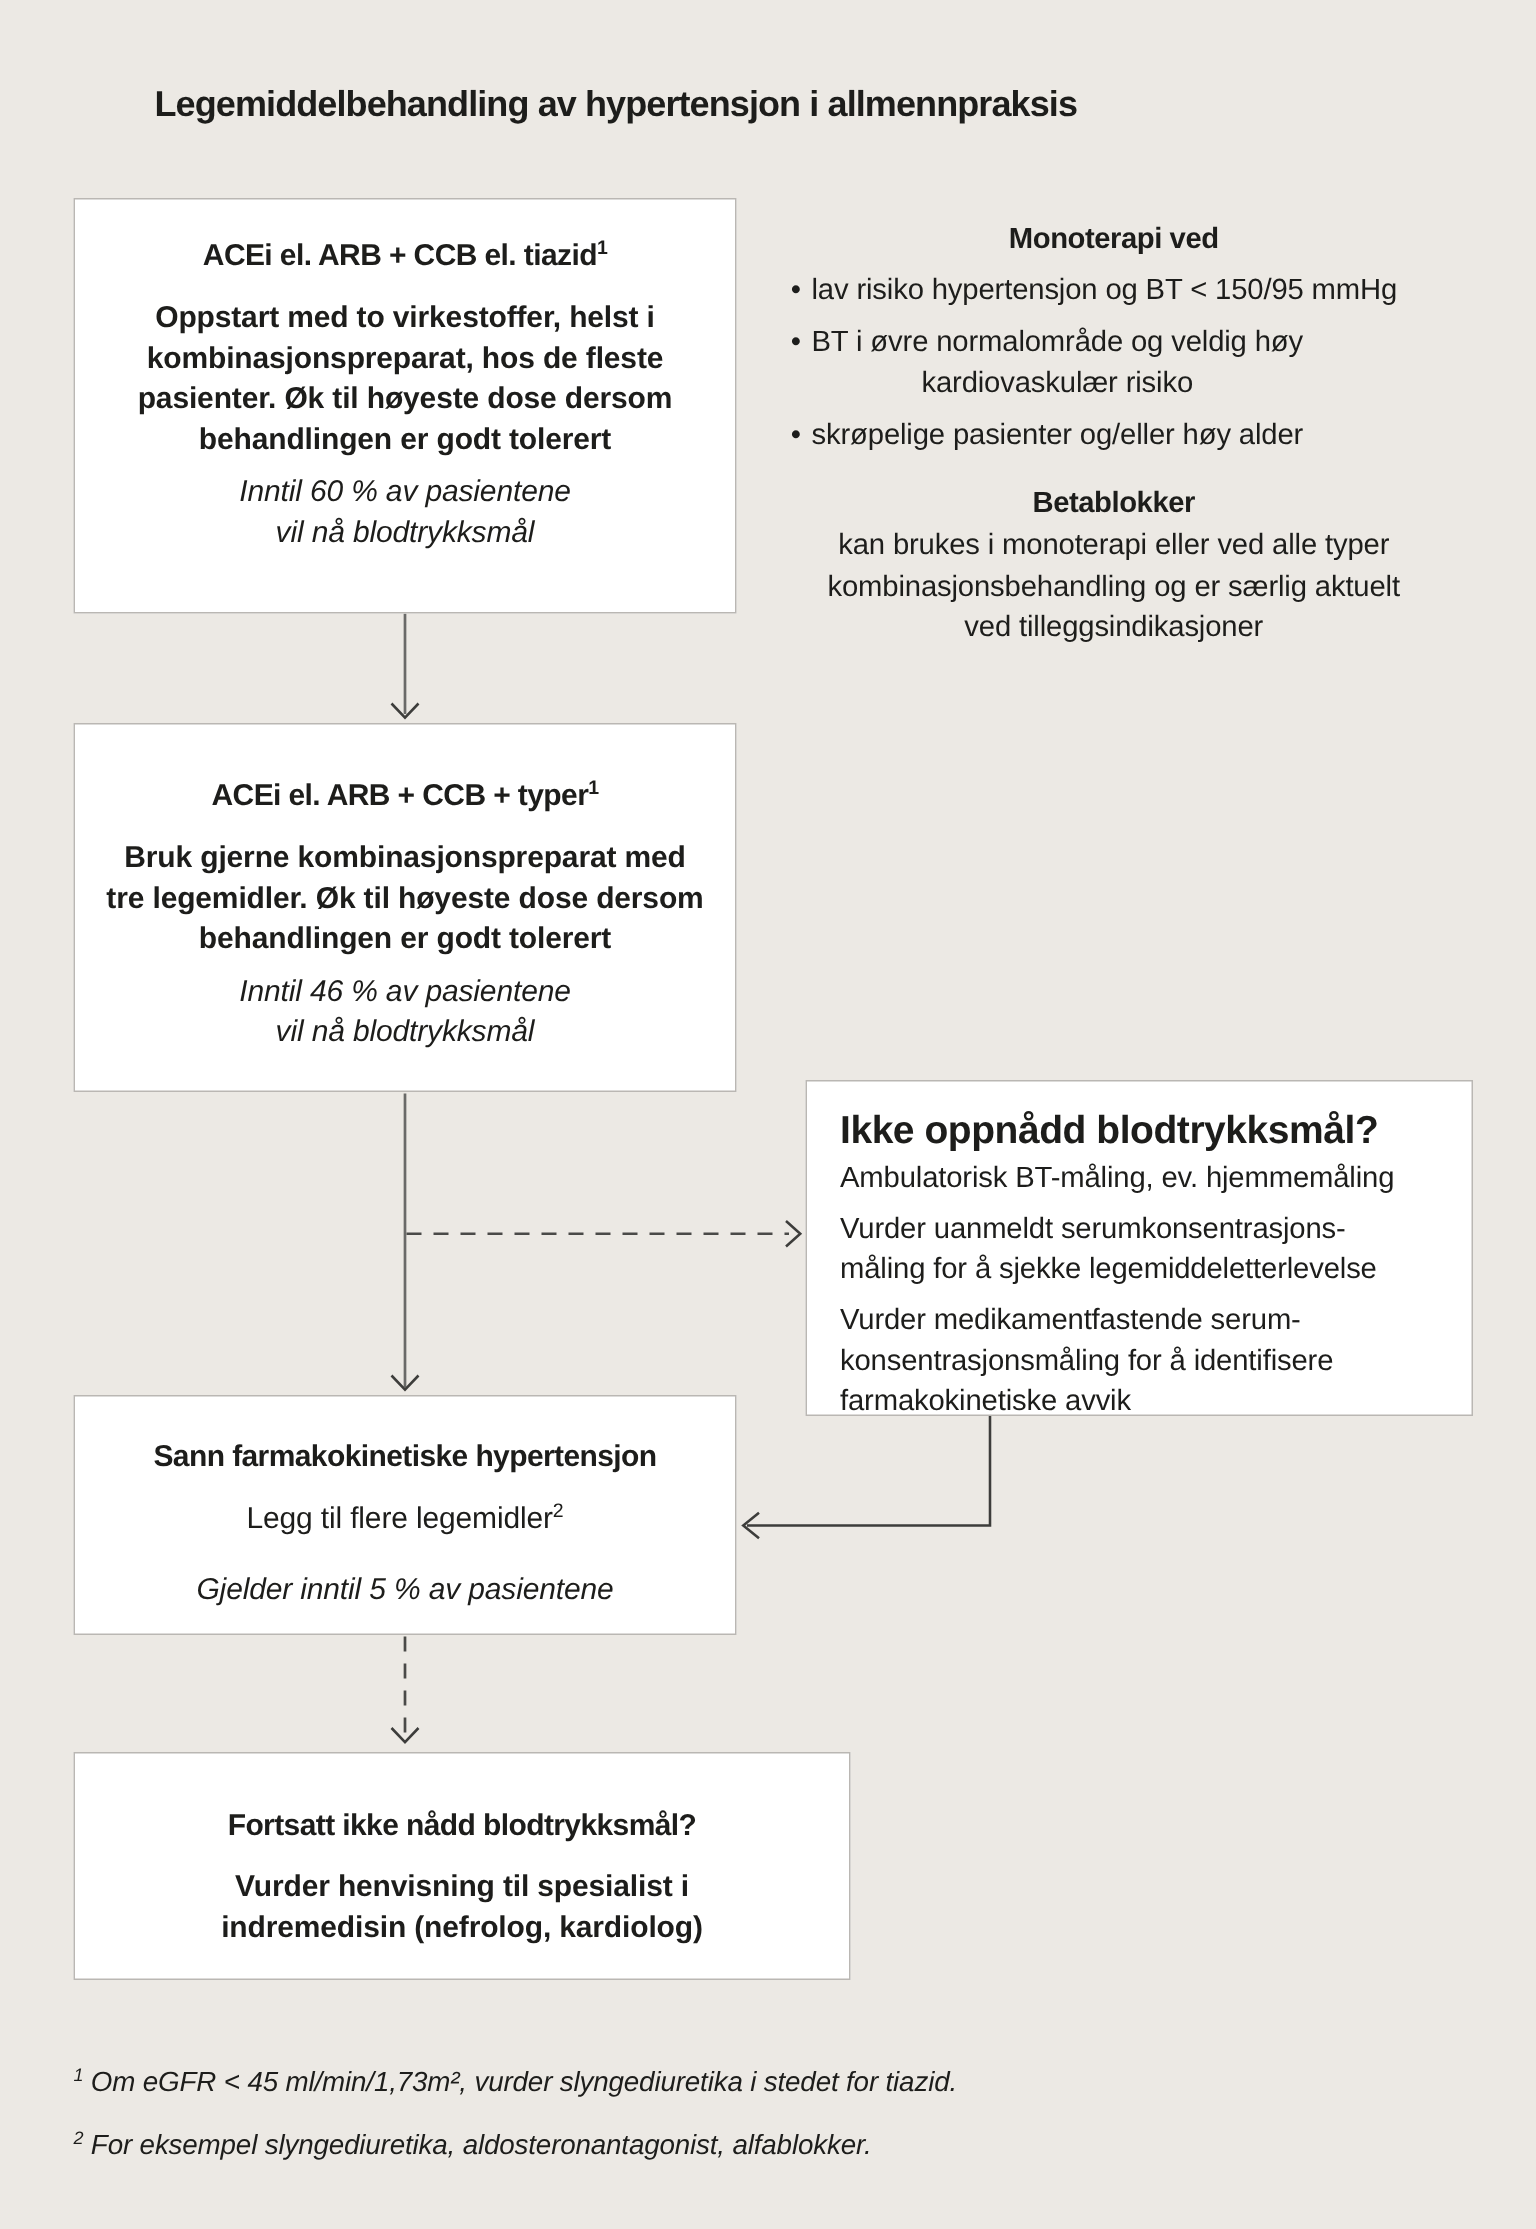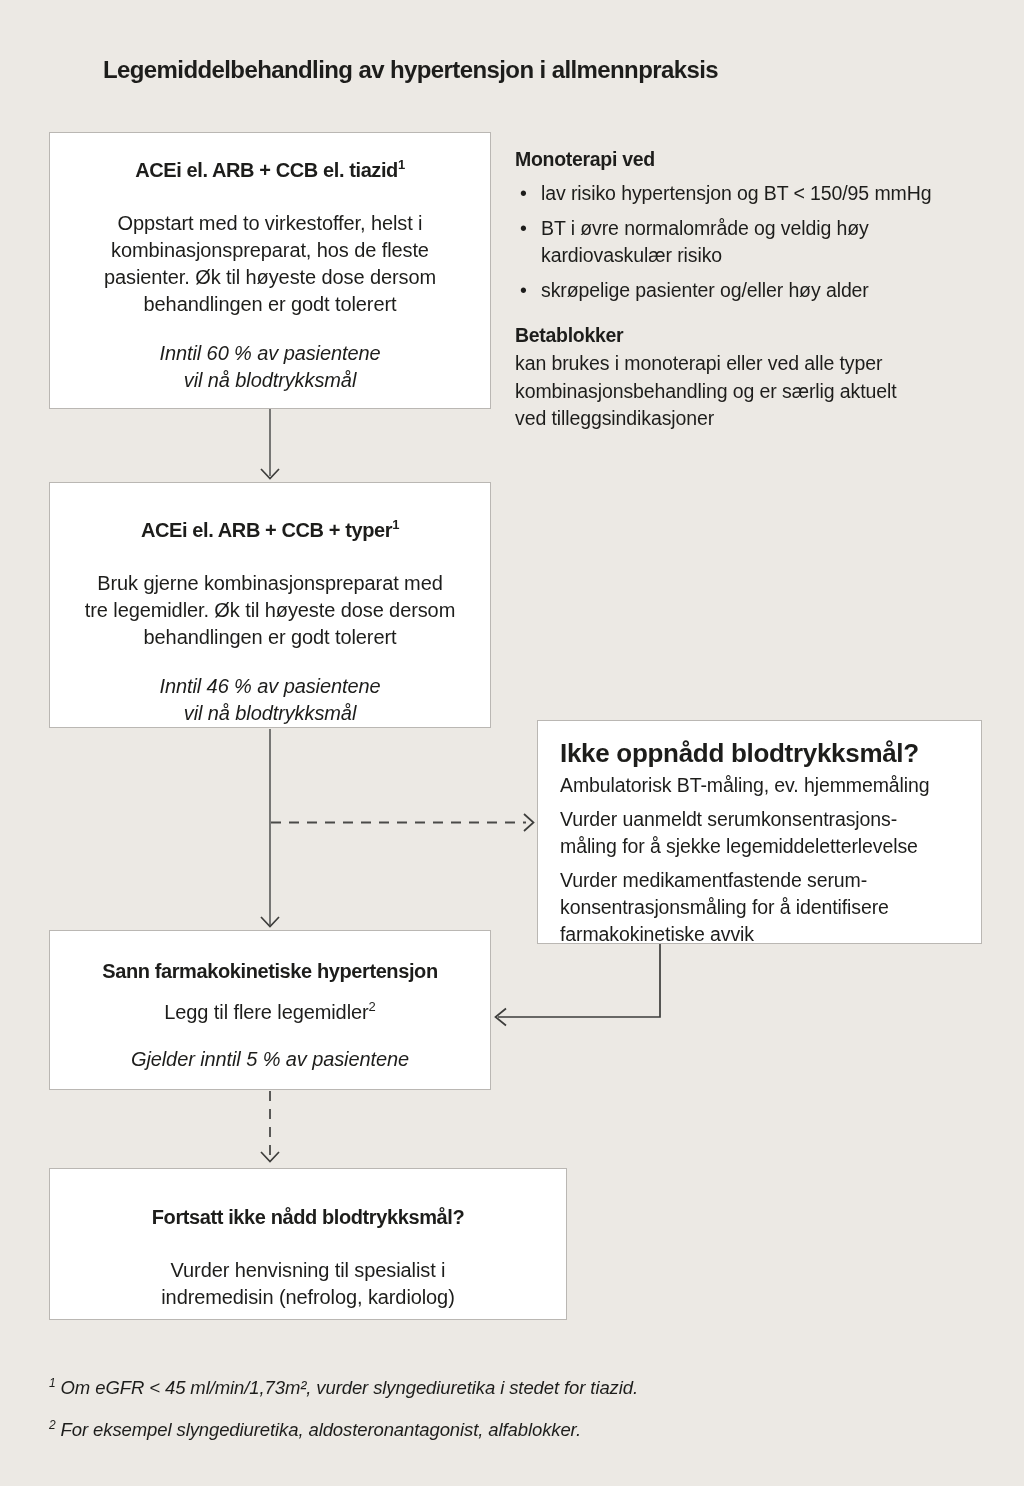--- a/index.html
+++ b/index.html
@@ -23,49 +23,50 @@
     border:1px solid #bab7b3;
     box-sizing:border-box;
   }
   .box.center { text-align:center; }
 
   .box-heading {
     font-weight:bold; font-size:20px; letter-spacing:-0.4px; line-height:24px;
   }
   .box-heading sup, .box-sub sup { font-size:13px; }
   .box-body {
-    font-size:20px; line-height:27px; white-space:pre-line; margin-top:28px;
+    font-size:20px; line-height:27px; white-space:pre-line; margin-top:16px;
     letter-spacing:-0.1px;
+    font-weight:bold;
   }
   .box-sub {
     font-size:20px; line-height:27px; margin-top:10px; letter-spacing:-0.1px;
   }
   .box-note {
     font-style:italic; font-size:20px; line-height:27px;
-    white-space:pre-line; margin-top:22px; letter-spacing:-0.1px;
+    white-space:pre-line; margin-top:8px; letter-spacing:-0.1px;
   }
 
   #step1 { left:49px; top:132px; width:442px; height:277px; padding-top:20px; }
   #step2 { left:49px; top:482px; width:442px; height:246px; padding-top:30px; }
   #step3 { left:49px; top:930px; width:442px; height:160px; padding-top:28px; }
   #step3 .box-note { margin-top:20px; }
   #step4 { left:49px; top:1168px; width:518px; height:152px; padding-top:36px; }
 
   #callout {
     left:537px; top:720px; width:445px; height:224px;
     padding:20px 22px; text-align:left;
   }
   .callout-heading { font-weight:bold; font-size:26px; letter-spacing:-0.3px; line-height:24px; }
   .callout-line {
     font-size:19.5px; line-height:27px; white-space:pre-line;
     margin-top:7px; letter-spacing:-0.1px;
   }
   .callout-line:first-of-type { margin-top:9px; }
 
-  #side-panel { position:absolute; left:515px; top:146px; width:455px; }
+  #side-panel { position:absolute; left:515px; top:146px; width:455px;text-align:center; }
   .side-heading { font-weight:bold; font-size:19.5px; letter-spacing:-0.3px; line-height:26px; }
   .bullet-row { display:flex; margin-top:8px; font-size:19.5px; line-height:27px; letter-spacing:-0.1px; }
   .bullet-row:first-of-type { margin-top:10px; }
   .bullet-dot { width:26px; padding-left:5px; box-sizing:border-box; flex:none; }
   .bullet-text { white-space:pre-line; }
   #betablocker-section { margin-top:18px; }
   .side-body { font-size:19.5px; line-height:27.5px; white-space:pre-line; margin-top:2px; letter-spacing:-0.1px; }
 
   #footnotes {
     position:absolute; left:49px; top:1372px;

